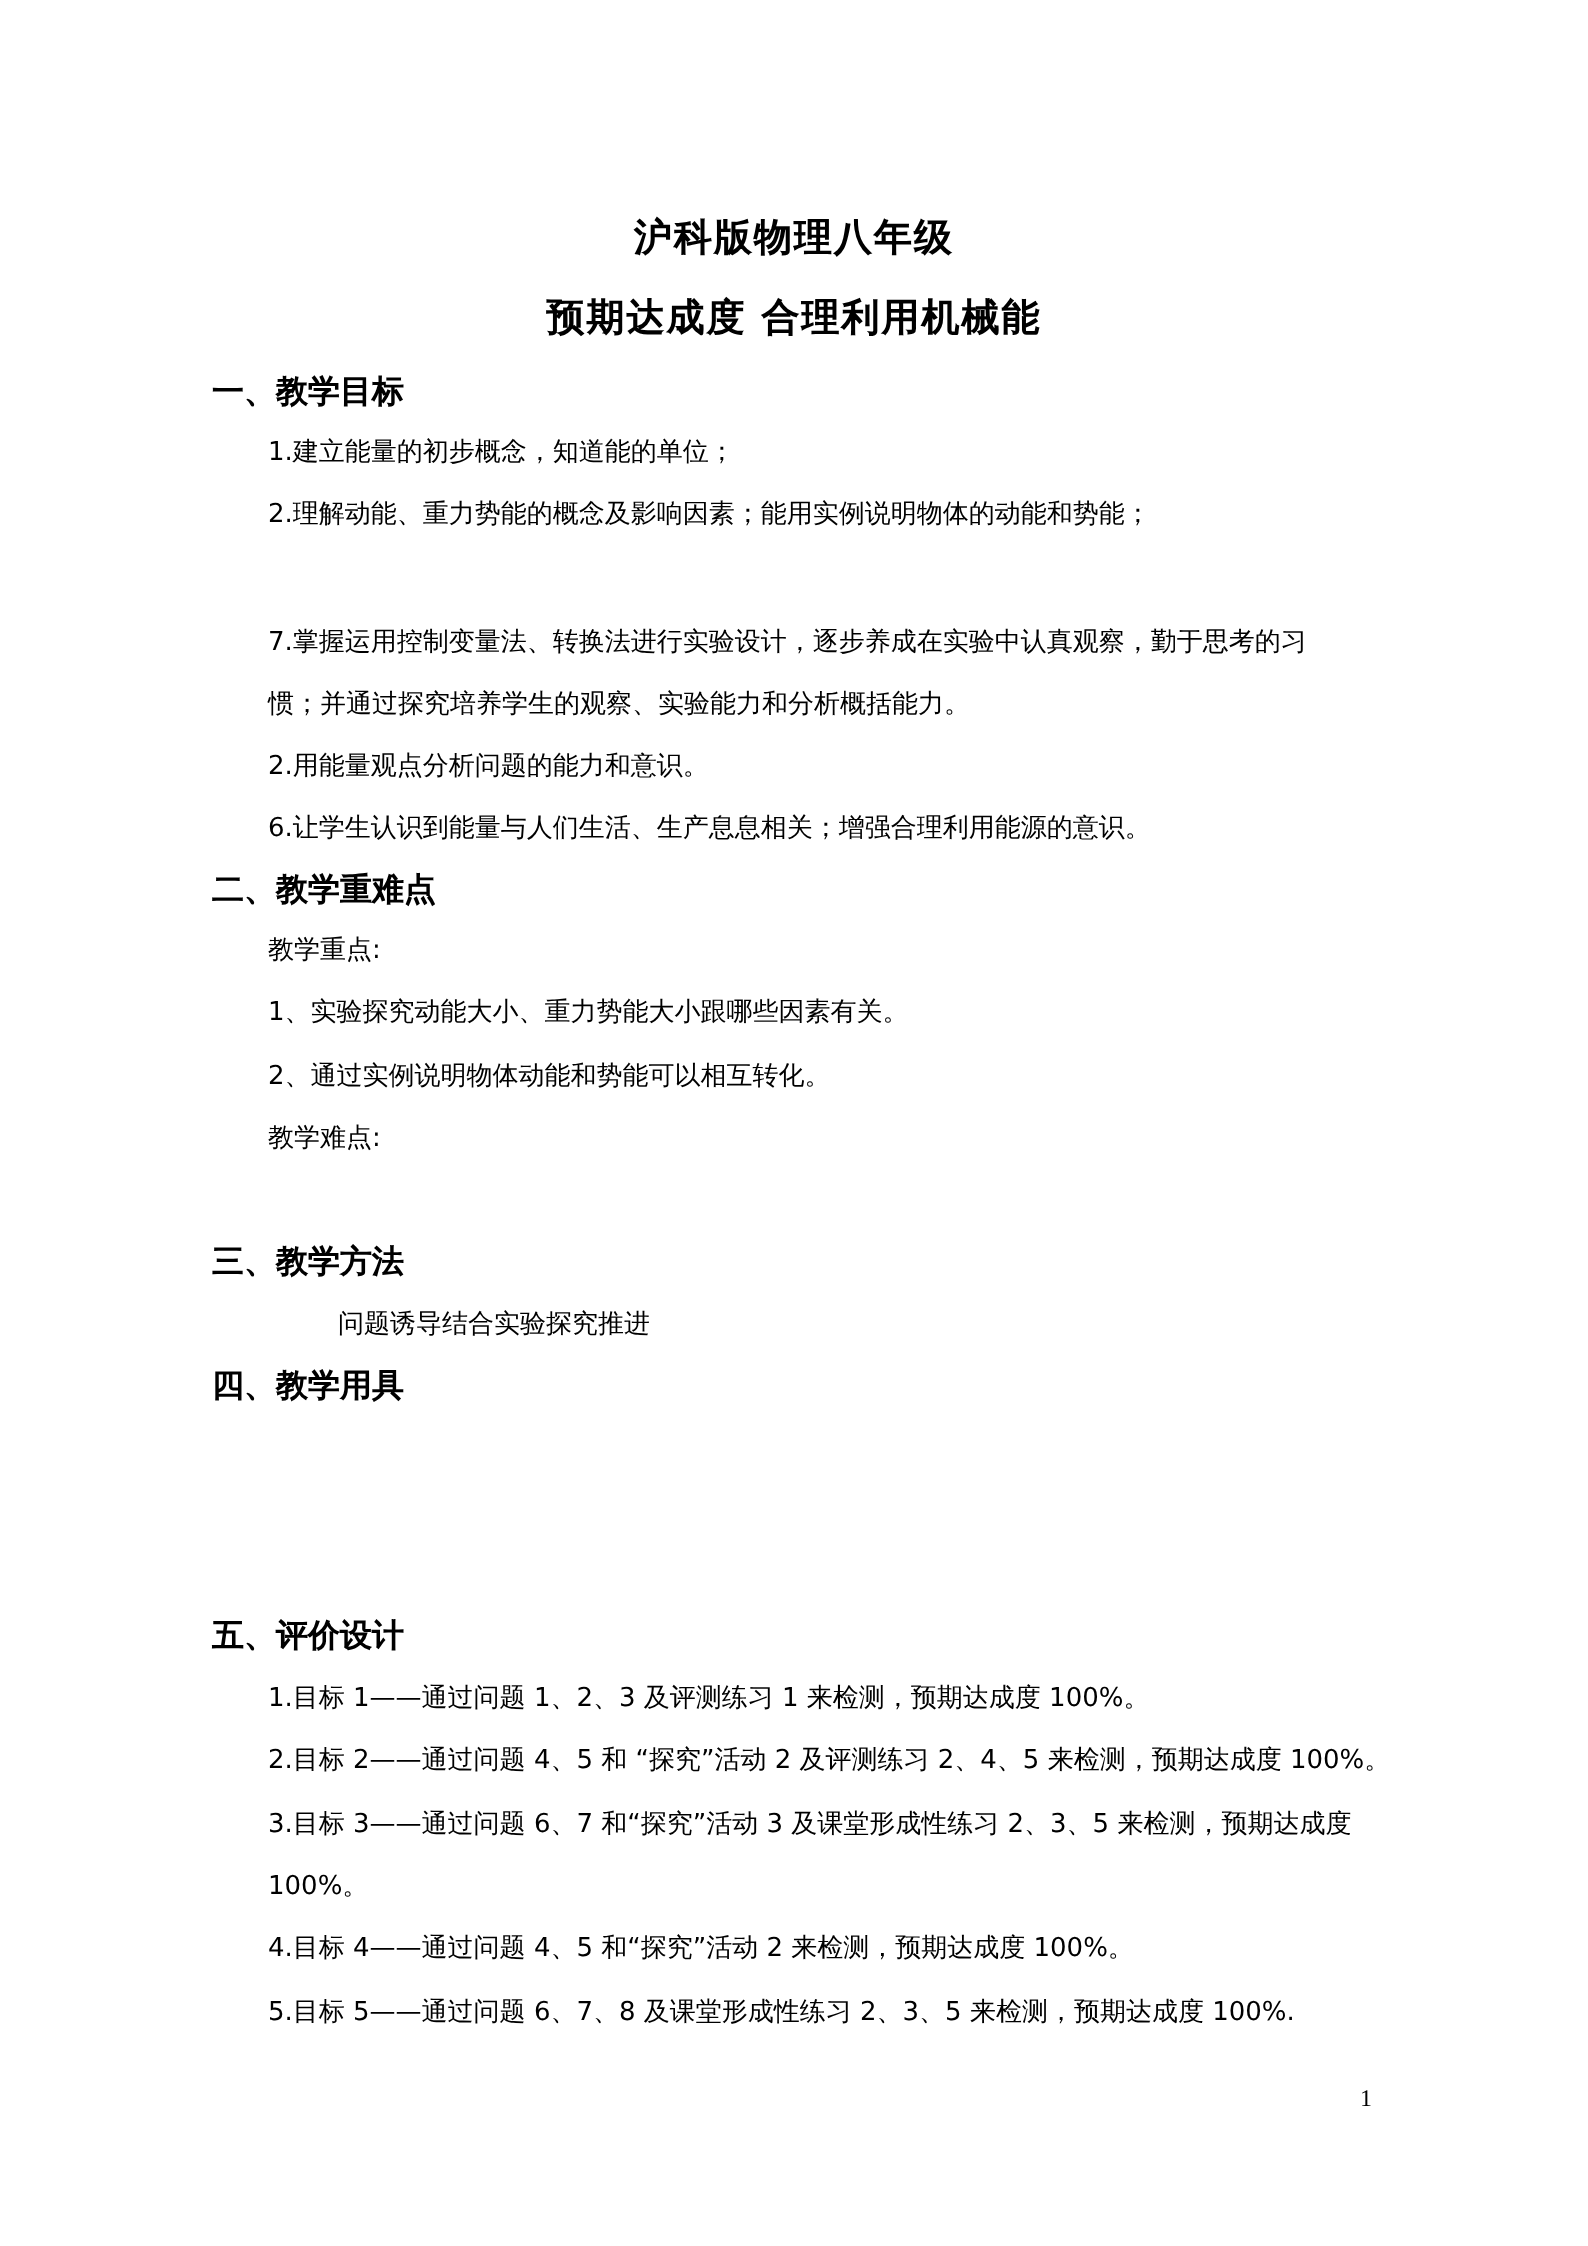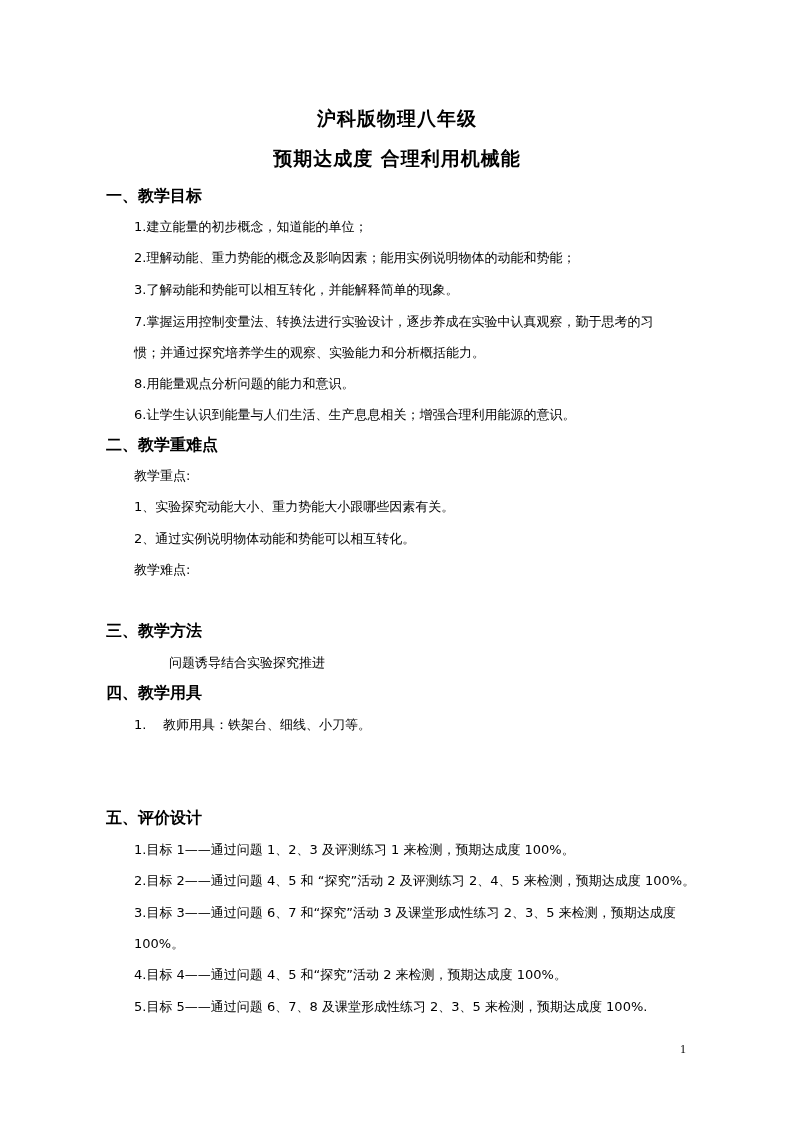--- a/index.html
+++ b/index.html
@@ -19,37 +19,35 @@
 </head>
 <body>
 
 <div class="page">
   <div class="title t1">沪科版物理八年级</div>
   <div class="title t2">预期达成度 合理利用机械能</div>
 
   <div class="h" style="top:186px">一、教学目标</div>
   <div class="l" style="top:218px">1.建立能量的初步概念，知道能的单位；</div>
   <div class="l" style="top:249px">2.理解动能、重力势能的概念及影响因素；能用实例说明物体的动能和势能；</div>
-  <div class="l" style="top:281px">3.了解动能和势能可以相互转化，并能解释简单的现象。</div>
   <div class="l" style="top:313px">7.掌握运用控制变量法、转换法进行实验设计，逐步养成在实验中认真观察，勤于思考的习</div>
   <div class="l" style="top:344px">惯；并通过探究培养学生的观察、实验能力和分析概括能力。</div>
-  <div class="l" style="top:375px">8.用能量观点分析问题的能力和意识。</div>
+  <div class="l" style="top:375px">2.用能量观点分析问题的能力和意识。</div>
   <div class="l" style="top:406px">6.让学生认识到能量与人们生活、生产息息相关；增强合理利用能源的意识。</div>
 
   <div class="h" style="top:435px">二、教学重难点</div>
   <div class="l" style="top:467px">教学重点:</div>
   <div class="l" style="top:498px">1、实验探究动能大小、重力势能大小跟哪些因素有关。</div>
   <div class="l" style="top:530px">2、通过实例说明物体动能和势能可以相互转化。</div>
   <div class="l" style="top:561px">教学难点:</div>
 
   <div class="h" style="top:621px">三、教学方法</div>
   <div class="l" style="top:654px; left:141px">问题诱导结合实验探究推进</div>
 
   <div class="h" style="top:683px">四、教学用具</div>
-  <div class="l" style="top:716px; white-space:pre">1.    教师用具：铁架台、细线、小刀等。</div>
 
   <div class="h" style="top:808px">五、评价设计</div>
   <div class="l" style="top:841px">1.目标 1——通过问题 1、2、3 及评测练习 1 来检测，预期达成度 100%。</div>
   <div class="l" style="top:872px">2.目标 2——通过问题 4、5 和 “探究”活动 2 及评测练习 2、4、5 来检测，预期达成度 100%。</div>
   <div class="l" style="top:904px">3.目标 3——通过问题 6、7 和“探究”活动 3 及课堂形成性练习 2、3、5 来检测，预期达成度</div>
   <div class="l" style="top:935px">100%。</div>
   <div class="l" style="top:966px">4.目标 4——通过问题 4、5 和“探究”活动 2 来检测，预期达成度 100%。</div>
   <div class="l" style="top:998px">5.目标 5——通过问题 6、7、8 及课堂形成性练习 2、3、5 来检测，预期达成度 100%.</div>
 
   <div class="pn">1</div>

